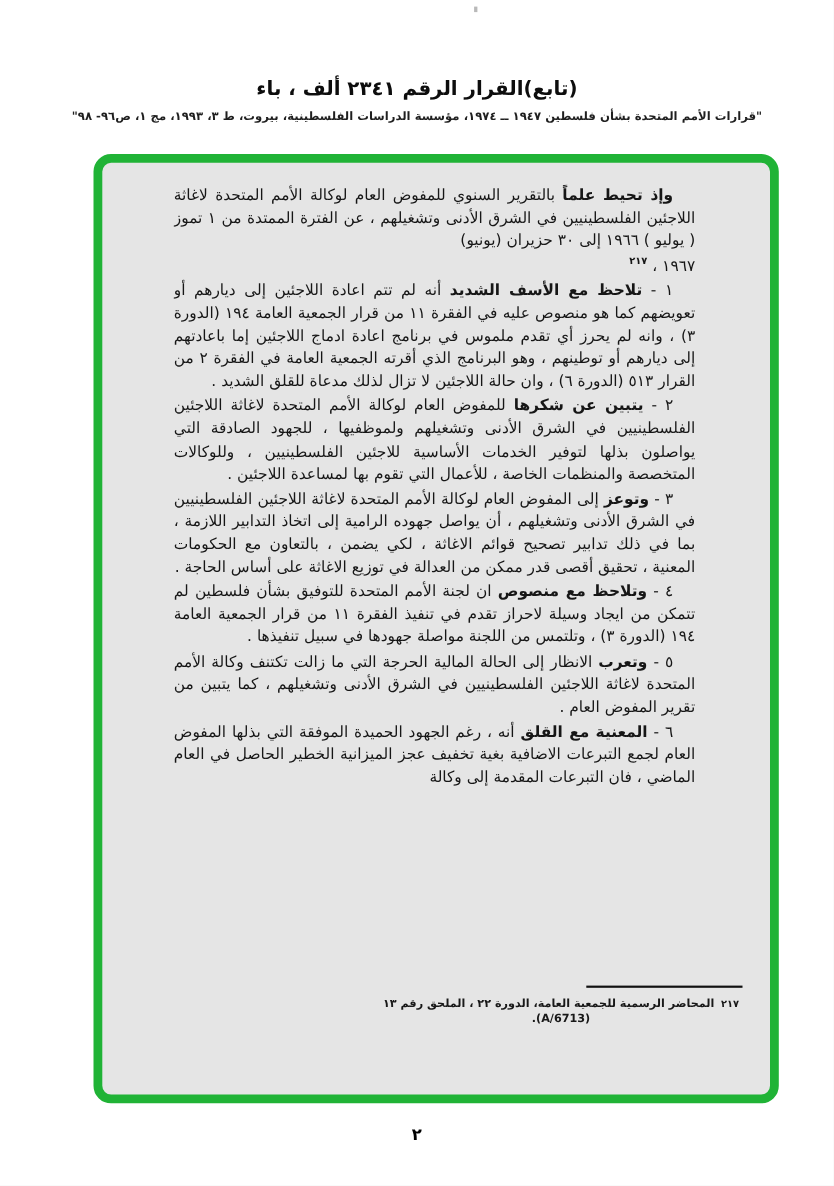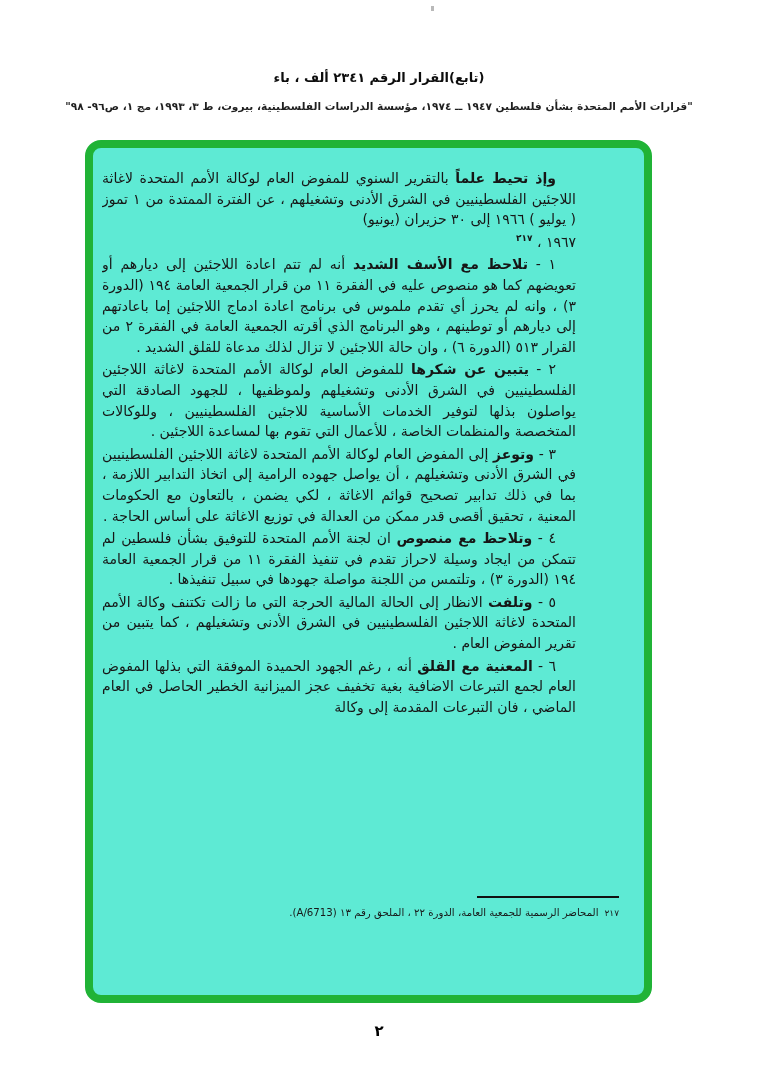--- a/index.html
+++ b/index.html
@@ -11,36 +11,36 @@
     color: #1a1a1a;
     overflow: hidden;
   }
   .page { position: absolute; left: 0; top: 0; width: 758px; height: 1078px; }
 
   .speck { position: absolute; left: 431px; top: 6px; width: 3px; height: 5px; background: #b9b9b9; }
 
   .title {
     position: absolute; top: 70px; left: 0; width: 758px;
     text-align: center; direction: rtl;
-    font-weight: bold; font-size: 13px; color: #0d0d0d;
+    font-weight: bold; font-size: 18px; color: #0d0d0d;
     letter-spacing: 0.2px;
   }
   .citation {
     position: absolute; top: 100px; left: 0; width: 758px;
     text-align: center; direction: rtl;
     font-weight: bold; font-size: 10.6px; color: #1f1f1f;
   }
 
   .frame {
     position: absolute; left: 85px; top: 140px;
-    width: 567px; height: 863px;
+    width: 623px; height: 863px;
     border: 8px solid #20b336;
     border-radius: 16px;
     box-sizing: border-box;
-    background: #5eead4;
+    background: #e5e5e5;
   }
 
   .text-col {
     position: absolute; top: 20px; right: 68px;
     width: 474px; height: 722px;
     overflow: hidden;
     direction: rtl; text-align: justify;
     font-size: 14px; line-height: 20.6px;
     color: #161616;
   }
@@ -53,22 +53,22 @@
   sup.fn-ref { font-size: 9px; line-height: 0; vertical-align: 6px; font-weight: bold; }
 
   .fn-rule {
     position: absolute; top: 748px; right: 25px;
     width: 142px; height: 0;
     border-top: 2px solid #111;
   }
   .footnote {
     position: absolute; top: 758px; right: 25px;
     width: 330px;
-    direction: rtl; text-align: right;
-    font-size: 10.2px; font-weight: normal; line-height: 14px;
+    direction: rtl; text-align: center;
+    font-size: 10.2px; font-weight: bold; line-height: 14px;
     color: #181818;
   }
   .fn-num { font-size: 9px; margin-left: 6px; }
 
   .page-num {
     position: absolute; top: 1022px; left: 0; width: 758px;
     text-align: center; direction: rtl;
     font-weight: bold; font-size: 15px; color: #000;
   }
 </style>
@@ -92,21 +92,21 @@
       <div class="date-line"><span>١٩٦٧ ،</span> <sup class="fn-ref">٢١٧</sup></div>
 
       <p class="para"><span>١ - </span><span class="b">تلاحظ مع الأسف الشديد</span><span> أنه لم تتم اعادة اللاجئين إلى ديارهم أو تعويضهم كما هو منصوص عليه في الفقرة ١١ من قرار الجمعية العامة ١٩٤ (الدورة ٣) ، وانه لم يحرز أي تقدم ملموس في برنامج اعادة ادماج اللاجئين إما باعادتهم إلى ديارهم أو توطينهم ، وهو البرنامج الذي أقرته الجمعية العامة في الفقرة ٢ من القرار ٥١٣ (الدورة ٦) ، وان حالة اللاجئين لا تزال لذلك مدعاة للقلق الشديد .</span></p>
 
       <p class="para"><span>٢ - </span><span class="b">يتبين عن شكرها</span><span> للمفوض العام لوكالة الأمم المتحدة لاغاثة اللاجئين الفلسطينيين في الشرق الأدنى وتشغيلهم ولموظفيها ، للجهود الصادقة التي يواصلون بذلها لتوفير الخدمات الأساسية للاجئين الفلسطينيين ، وللوكالات المتخصصة والمنظمات الخاصة ، للأعمال التي تقوم بها لمساعدة اللاجئين .</span></p>
 
       <p class="para"><span>٣ - </span><span class="b">وتوعز</span><span> إلى المفوض العام لوكالة الأمم المتحدة لاغاثة اللاجئين الفلسطينيين في الشرق الأدنى وتشغيلهم ، أن يواصل جهوده الرامية إلى اتخاذ التدابير اللازمة ، بما في ذلك تدابير تصحيح قوائم الاغاثة ، لكي يضمن ، بالتعاون مع الحكومات المعنية ، تحقيق أقصى قدر ممكن من العدالة في توزيع الاغاثة على أساس الحاجة .</span></p>
 
       <p class="para"><span>٤ - </span><span class="b">وتلاحظ مع منصوص</span><span> ان لجنة الأمم المتحدة للتوفيق بشأن فلسطين لم تتمكن من ايجاد وسيلة لاحراز تقدم في تنفيذ الفقرة ١١ من قرار الجمعية العامة ١٩٤ (الدورة ٣) ، وتلتمس من اللجنة مواصلة جهودها في سبيل تنفيذها .</span></p>
 
-      <p class="para"><span>٥ - </span><span class="b">وتلفت</span><span> الانظار إلى الحالة المالية الحرجة التي ما زالت تكتنف وكالة الأمم المتحدة لاغاثة اللاجئين الفلسطينيين في الشرق الأدنى وتشغيلهم ، كما يتبين من تقرير المفوض العام .</span></p>
+      <p class="para"><span>٥ - </span><span class="b">وتعرب</span><span> الانظار إلى الحالة المالية الحرجة التي ما زالت تكتنف وكالة الأمم المتحدة لاغاثة اللاجئين الفلسطينيين في الشرق الأدنى وتشغيلهم ، كما يتبين من تقرير المفوض العام .</span></p>
 
       <p class="para"><span>٦ - </span><span class="b">المعنية مع القلق</span><span> أنه ، رغم الجهود الحميدة الموفقة التي بذلها المفوض العام لجمع التبرعات الاضافية بغية تخفيف عجز الميزانية الخطير الحاصل في العام الماضي ، فان التبرعات المقدمة إلى وكالة</span></p>
 
     </div>
 
     <div class="fn-rule"></div>
 
     <div class="footnote"><span class="fn-num">٢١٧</span><span>المحاضر الرسمية للجمعية العامة، الدورة ٢٢ ، الملحق رقم ١٣ (A/6713).</span></div>
 
   </div>

